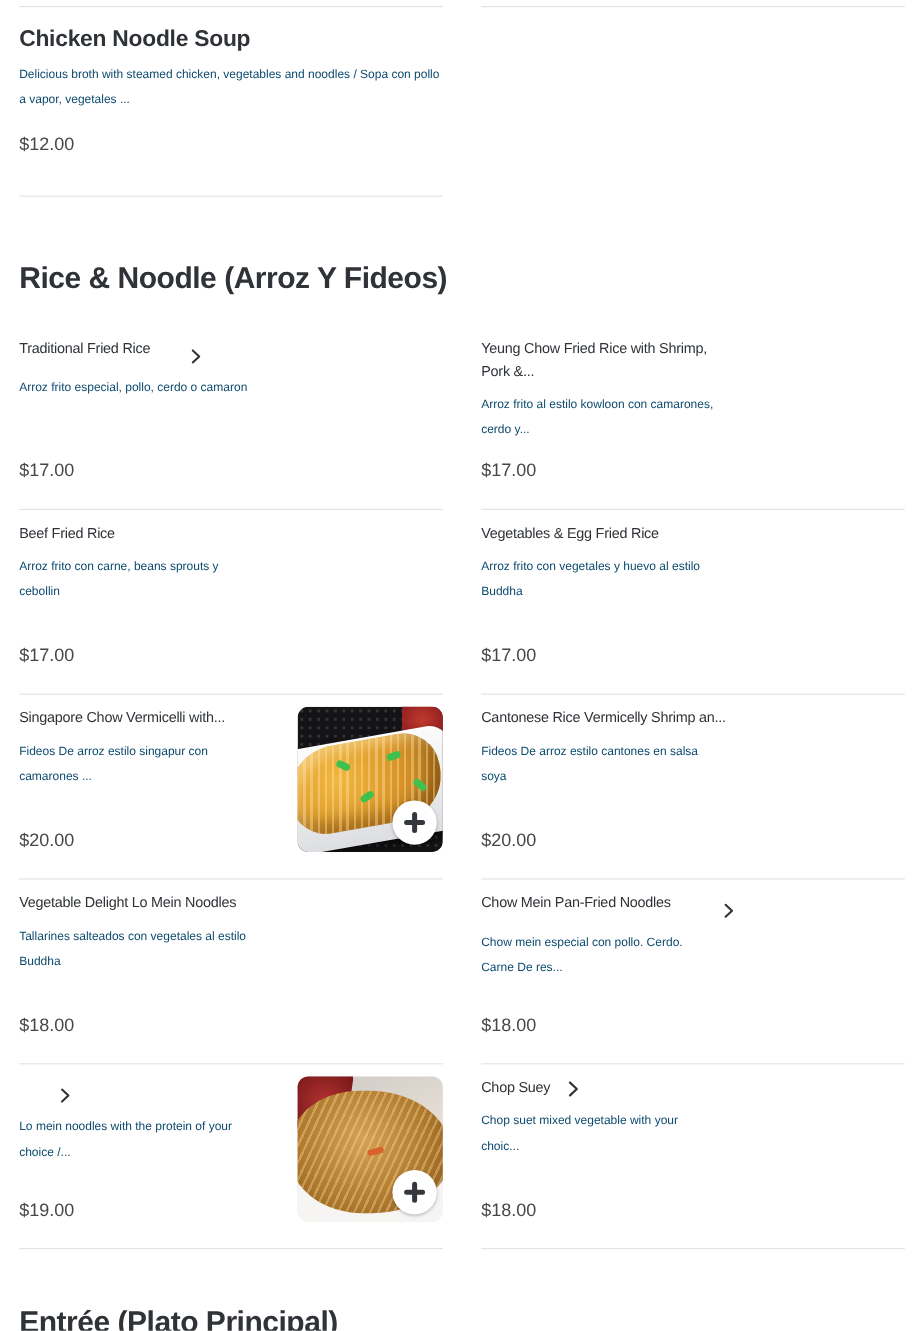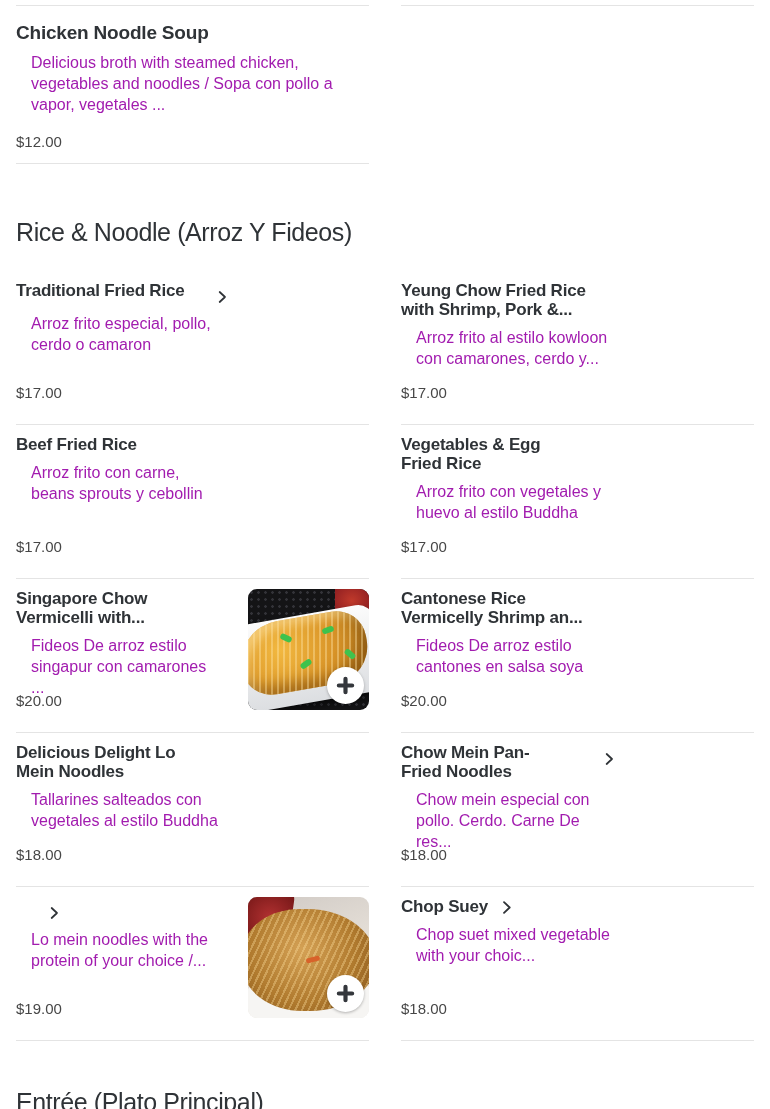--- a/index.html
+++ b/index.html
@@ -8,30 +8,30 @@
   .page { width:770px; height:1109px; background:#fff; padding:5px 16px 0; }
   .grid2 { display:grid; grid-template-columns:353px 353px; column-gap:32px; }
 
   
   .top-cell { border-top:1px solid #e4e4e4; height:159px; padding-top:16px; }
   .top-cell.left { border-bottom:1px solid #e4e4e4; }
   .top-title { font-size:19px; line-height:22px; font-weight:700; color:#2f3337; letter-spacing:-0.2px; }
   .top-desc { max-width:352px; }
   .price-static { margin-top:18px; font-size:15px; color:#474747; }
 
-  .section-title { font-size:25px; line-height:30px; font-weight:400; color:#2f3337;
+  .section-title { font-size:25px; line-height:30px; font-weight:700; color:#2f3337;
     letter-spacing:-0.4px; margin-top:53px; }
   .section-title.entree { margin-top:46px; }
 
   .menu-grid { margin-top:24px; }
   .cell { position:relative; height:154px; border-bottom:1px solid #e4e4e4; padding-top:10px; cursor:pointer; }
   .head { display:flex; align-items:flex-start; }
   .head.inline { align-items:center; }
-  .title { font-size:17px; line-height:19px; font-weight:700; color:#2f3337; letter-spacing:-0.2px; }
-  .desc { margin-top:8px; font-size:16px; line-height:21px; color:#a21caf;margin-left:15px; }
+  .title { font-size:12px; line-height:19px; font-weight:400; color:#2f3337; letter-spacing:-0.2px; }
+  .desc { margin-top:8px; font-size:10px; line-height:21px; color:#0c4a6e; }
   .price { position:absolute; left:0; bottom:23px; font-size:15px; color:#474747; }
   .chev { display:inline-flex; flex:none; margin-top:8px; }
   .c0 .chev { margin-left:30px; }
   .c7 .chev { margin-left:40px; }
   .c8 .chev { margin-left:30px; }
   .c9 .chev { margin-top:1px; margin-left:10px; }
 
   
   .c0 .title{max-width:180px} .c1 .title{max-width:215px} .c3 .title{max-width:165px}
   .c4 .title{max-width:175px} .c5 .title{max-width:205px} .c6 .title{max-width:190px}
@@ -159,21 +159,21 @@
     <div class="cell c5">
       <div class="head">
         <h3 class="title">Cantonese Rice Vermicelly Shrimp an...</h3>
       </div>
       <p class="desc">Fideos De arroz estilo cantones en salsa soya</p>
       <div class="price">$20.00</div>
     </div>
 
     <div class="cell c6">
       <div class="head">
-        <h3 class="title">Delicious Delight Lo Mein Noodles</h3>
+        <h3 class="title">Vegetable Delight Lo Mein Noodles</h3>
       </div>
       <p class="desc">Tallarines salteados con vegetales al estilo Buddha</p>
       <div class="price">$18.00</div>
     </div>
 
     <div class="cell c7">
       <div class="head">
         <h3 class="title">Chow Mein Pan-Fried Noodles</h3>
         <span class="chev">
           <svg width="16" height="16" viewBox="0 0 24 24" fill="none">

